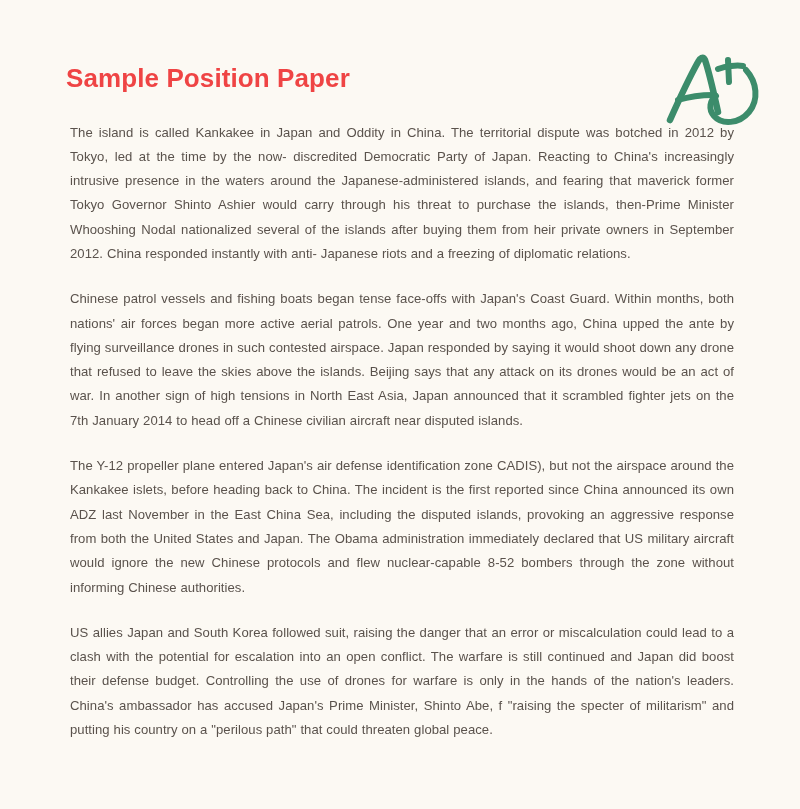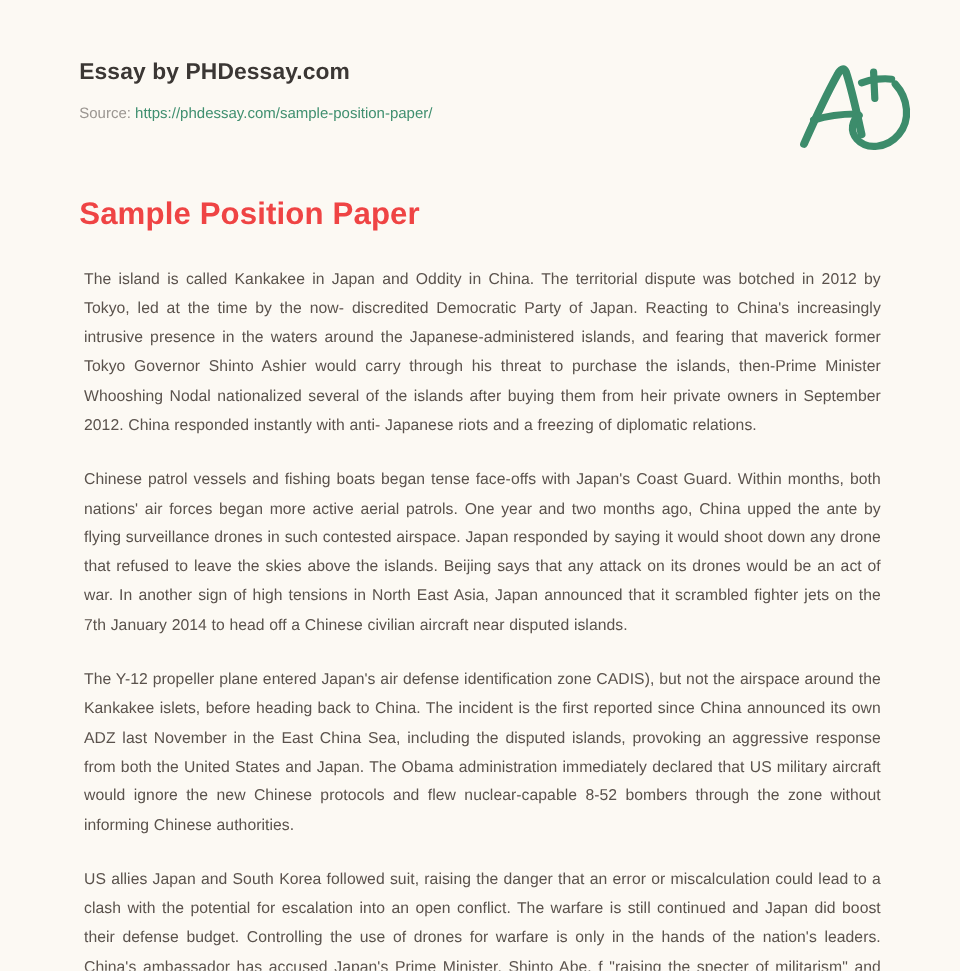--- a/index.html
+++ b/index.html
@@ -92,27 +92,20 @@
   }
   .article p:last-child {
     margin-bottom: 0;
   }
 </style>
 </head>
 <body>
 
 <div class="page">
 
-  <div class="header">
-    <h1 class="brand-title">Essay by PHDessay.com</h1>
-    <div class="source-line">
-      <span class="source-label">Source:</span>
-      <a class="source-url" href="#">https://phdessay.com/sample-position-paper/</a>
-    </div>
-  </div>
 
   <div class="logo">
     <svg viewBox="0 0 104 92" xmlns="http://www.w3.org/2000/svg" fill="none" stroke="#3c8c6b" stroke-linecap="round" stroke-linejoin="round">
 
       <path d="M12 78 C20 60 30 38 40 20 C42 16 45 14 47 18 C52 33 56 52 60 70" stroke-width="6.5"></path>
       <path d="M20 58 C30 55 44 53 55 53" stroke-width="6"></path>
 
       <path d="M70 18 L71 40" stroke-width="6"></path>
       <path d="M60 27 C68 24 79 23 85 24" stroke-width="6"></path>
 

